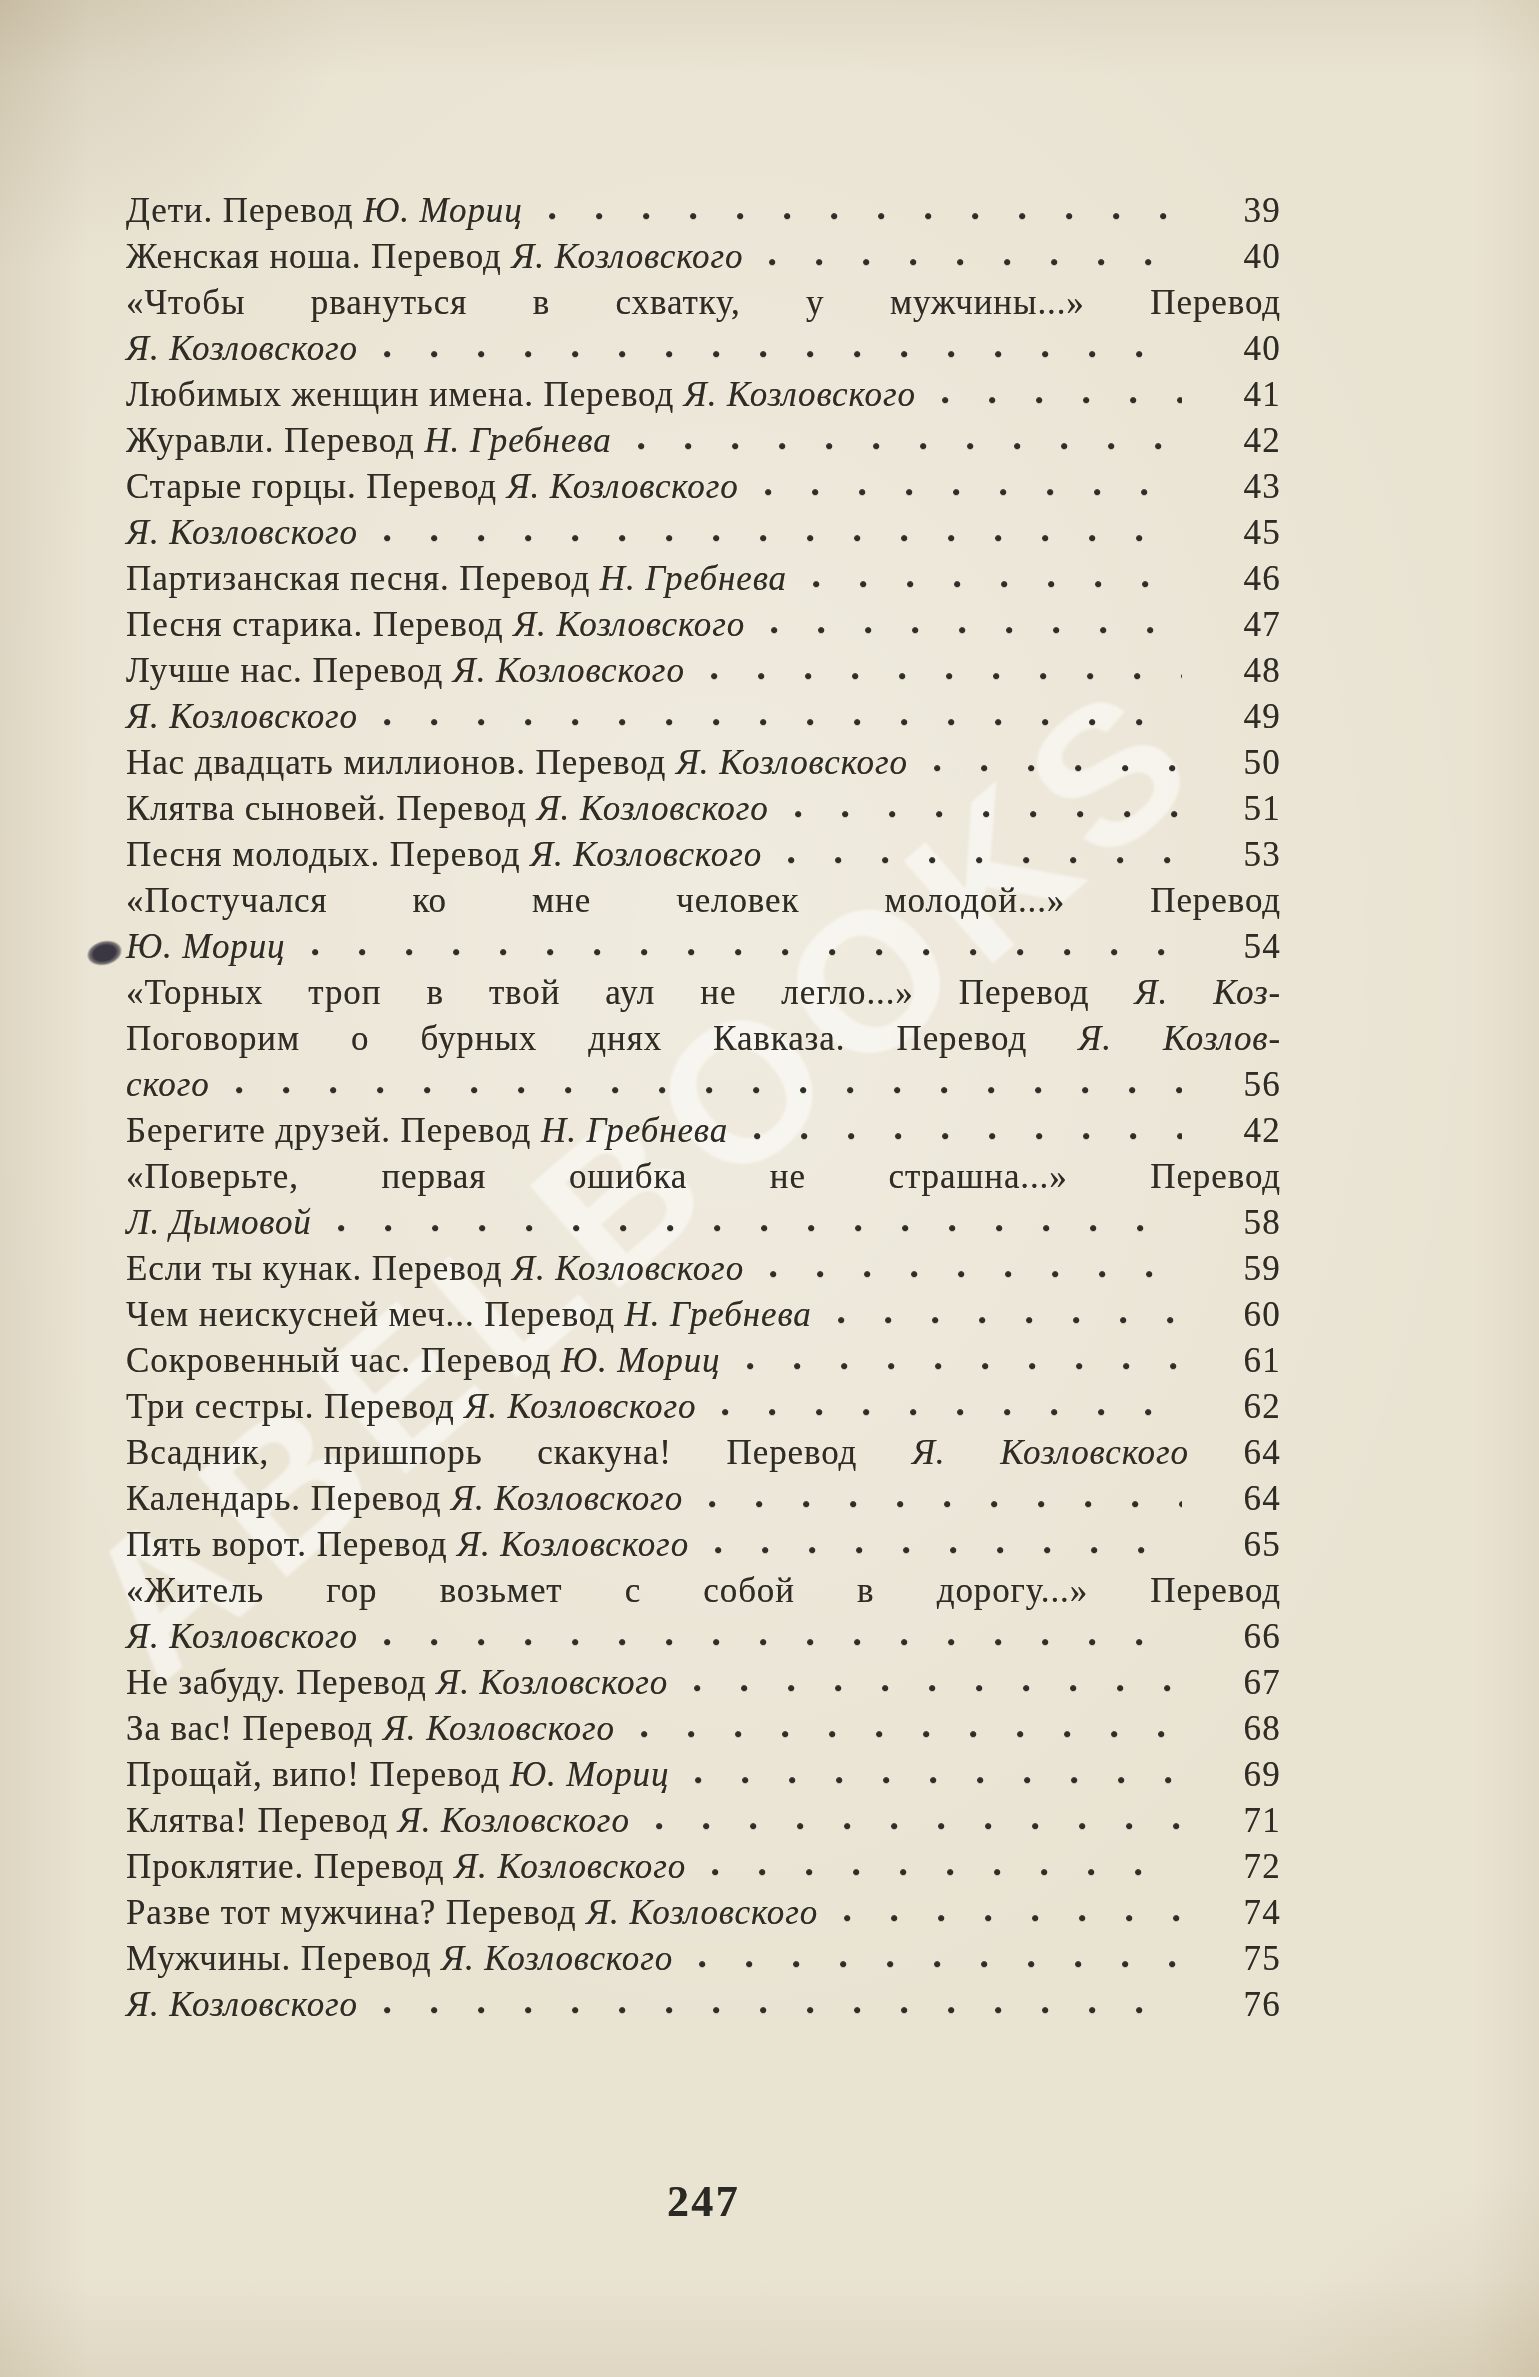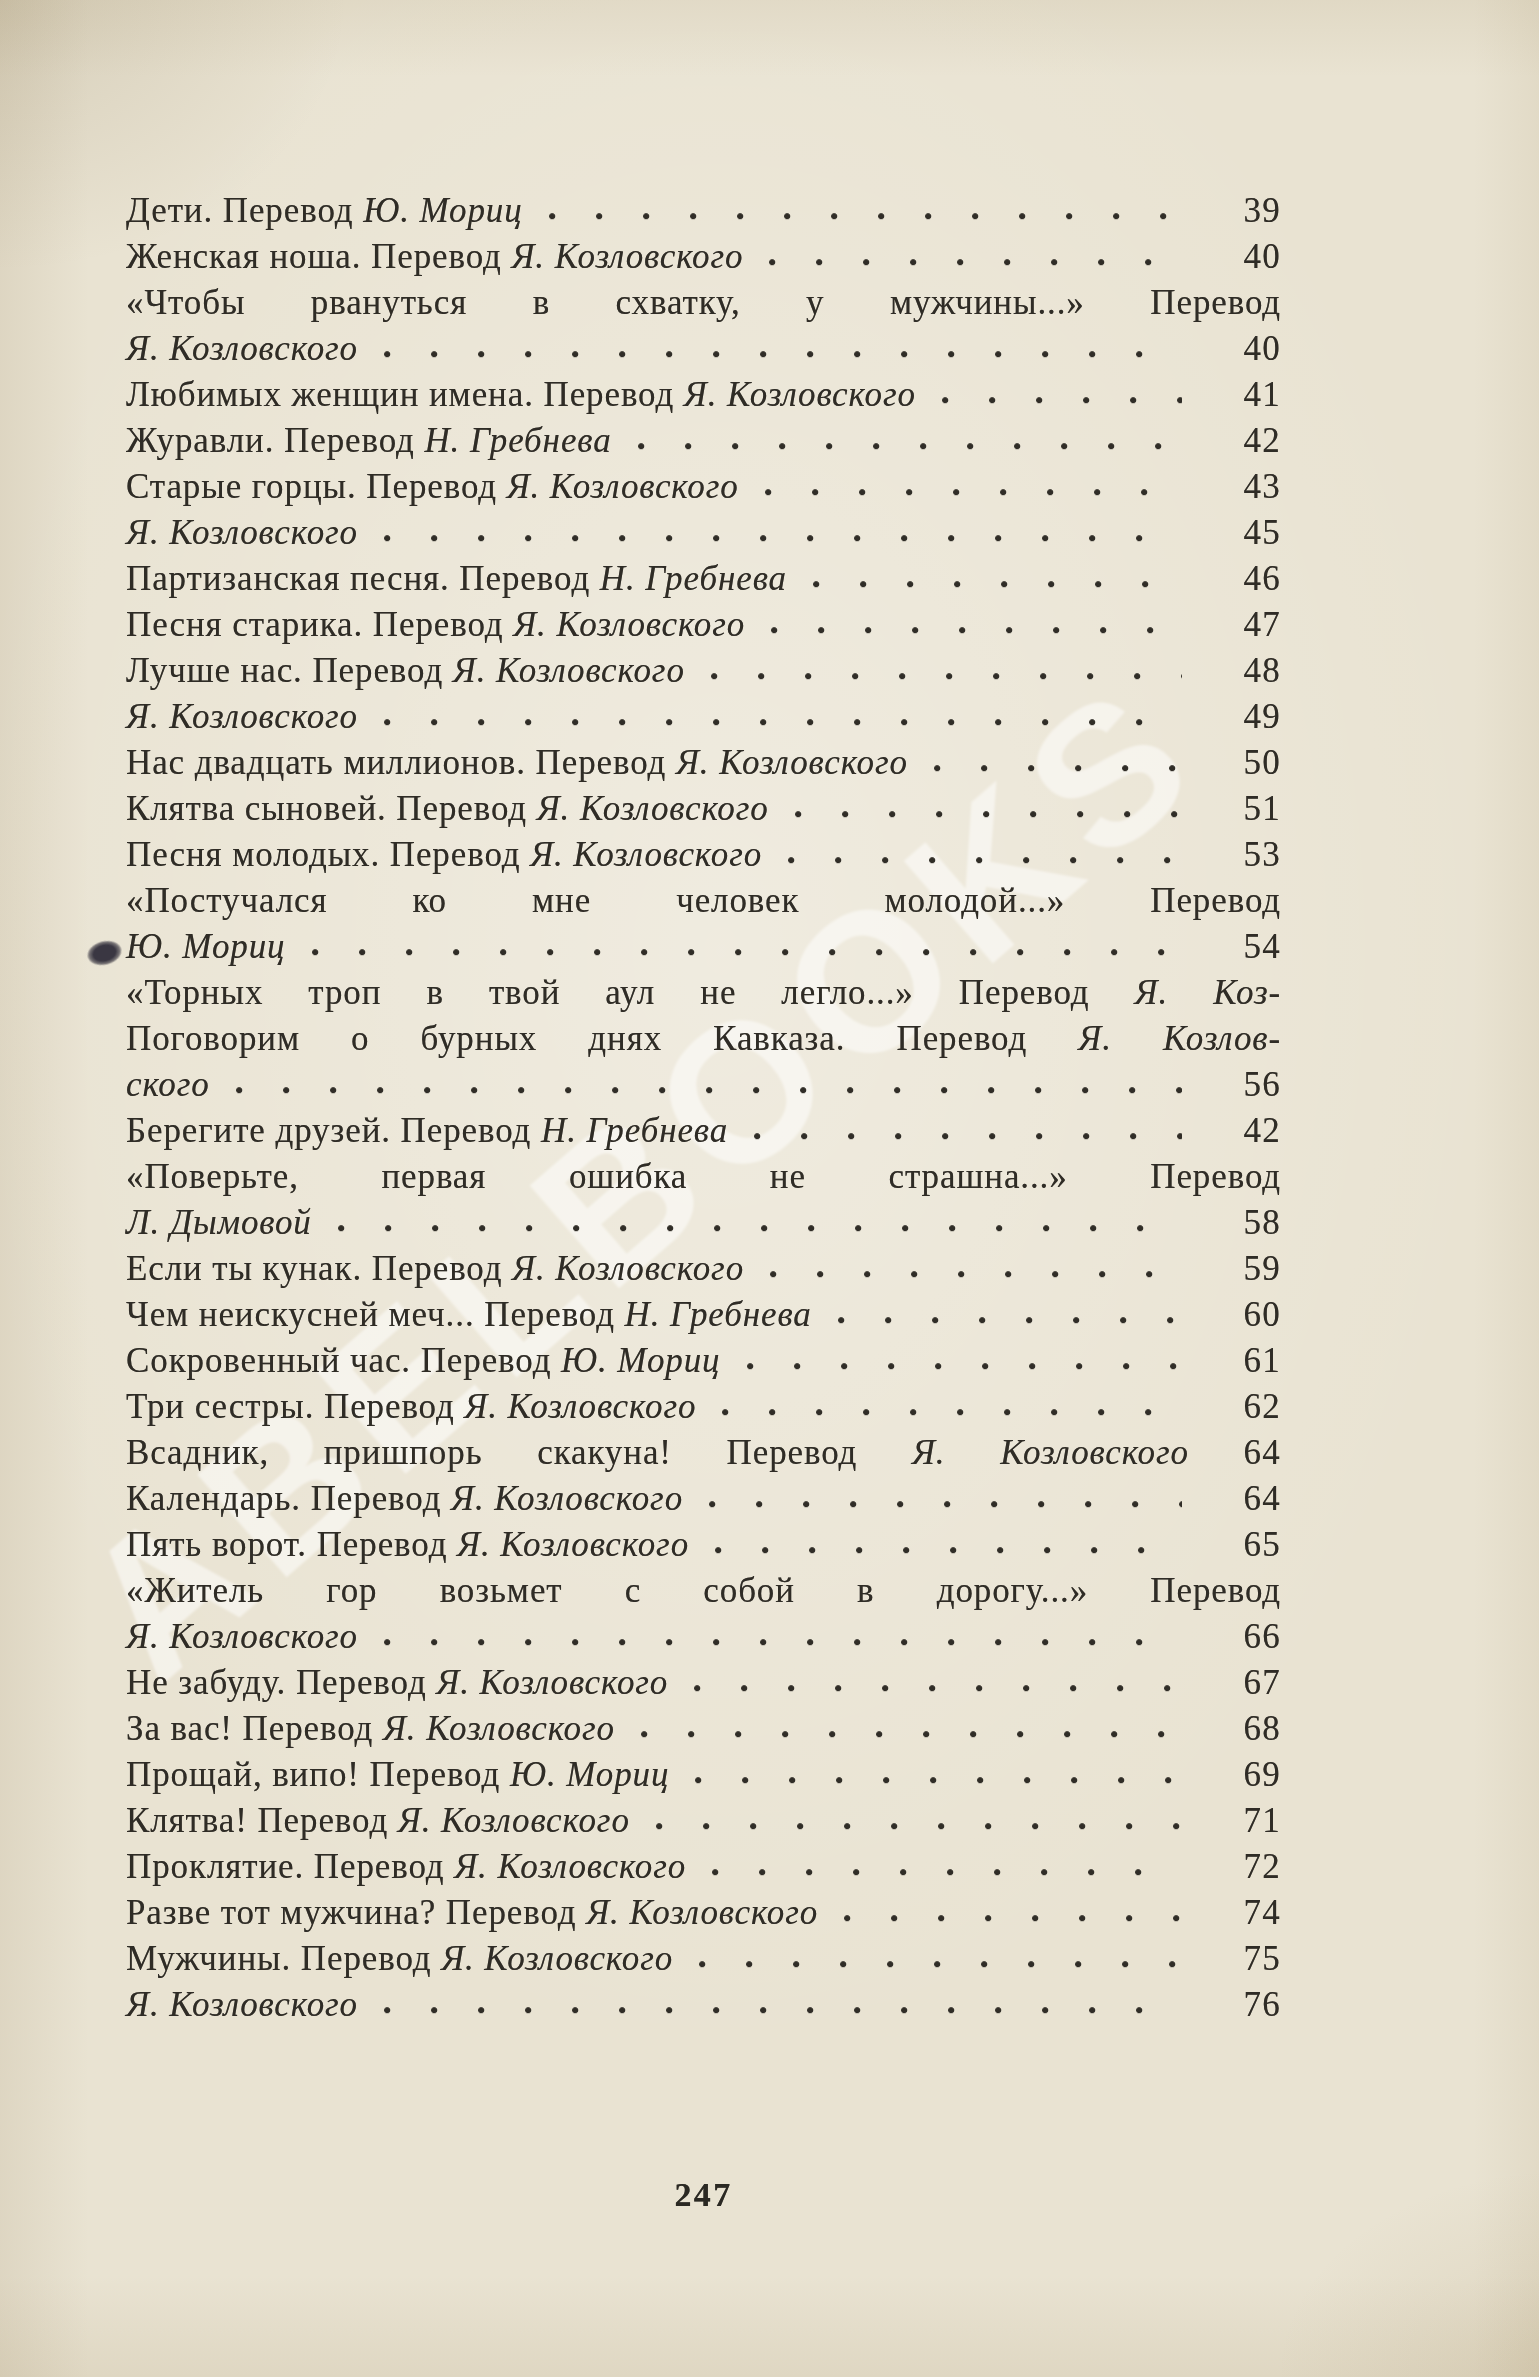--- a/index.html
+++ b/index.html
@@ -89,21 +89,21 @@
   .line.fill::after { content: ""; display: inline-block; width: 100%; height: 0; }
   .numi { letter-spacing: 1.2px; }
 
   
   .folio {
     position: absolute;
     left: 126px;
     top: 2176px;
     width: 1155px;
     text-align: center;
-    font-size: 34px;
+    font-size: 44px;
     font-weight: bold;
     letter-spacing: 2.4px;
     color: #2b2923;
     text-shadow: 0 0 0.6px rgba(43,41,35,0.6);
   }
 
   
   .blot {
     position: absolute;
     left: 87px;

